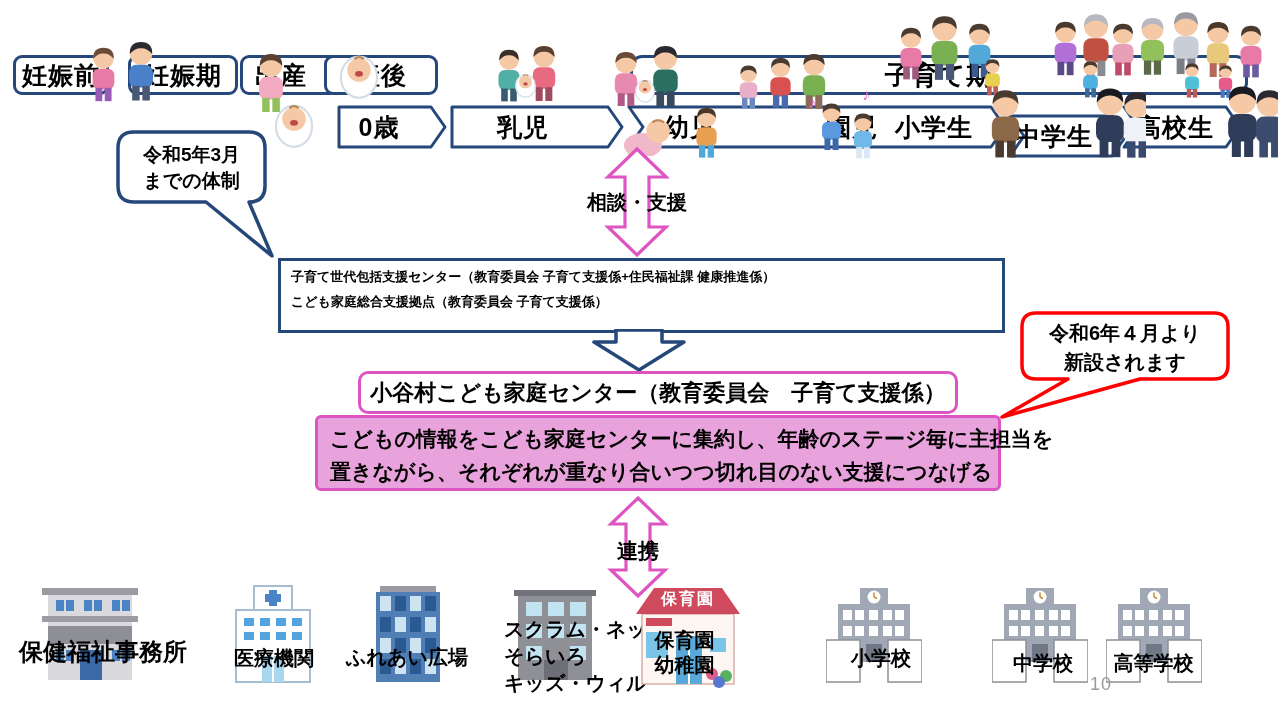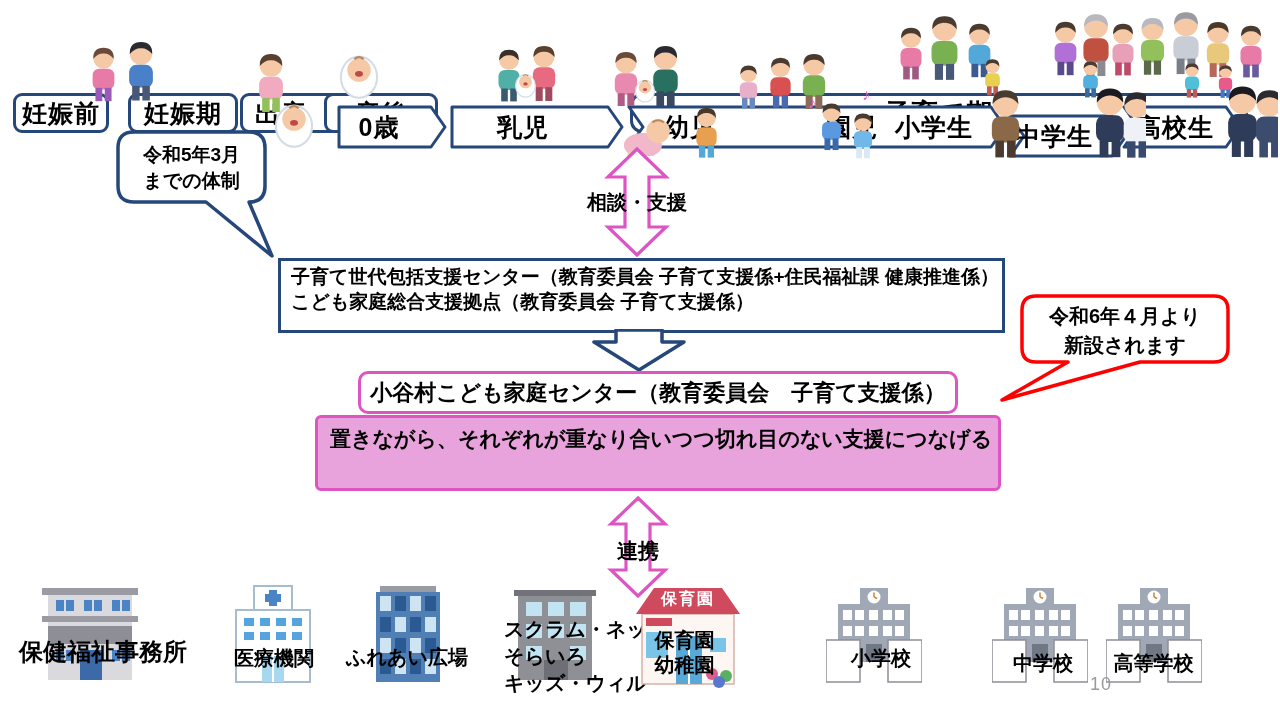--- a/index.html
+++ b/index.html
@@ -1,32 +1,32 @@
 <!DOCTYPE html>
 <html style="--navy: #25477A; --pink: #DC55C2; --pinkFill: #E9A3DC; --red: #FF0000;"><head>
 <meta charset="utf-8">
 <style>
   html,body{margin:0;padding:0;background:#fff;}
   .canvas{position:relative;width:1280px;height:720px;background:#fff;overflow:hidden;
           font-family:"Liberation Sans","DejaVu Sans",sans-serif;color:#000;}
   .abs{position:absolute;}
   .stage-box{border:3px solid var(--navy);border-radius:9px;background:#fff;
              display:flex;align-items:center;justify-content:center;
-             font-weight:bold;font-size:25px;letter-spacing:1px;box-sizing:border-box;margin-top:38px;}
+             font-weight:bold;font-size:25px;letter-spacing:1px;box-sizing:border-box;}
   .chev-label{position:absolute;top:50%;transform:translate(-50%,-50%);
               font-weight:bold;font-size:25px;letter-spacing:1px;white-space:nowrap;}
   .shape-navy{fill:#fff;stroke:var(--navy);stroke-width:3;stroke-linejoin:round;}
   .shape-navy-thick{fill:#fff;stroke:var(--navy);stroke-width:3.5;stroke-linejoin:round;}
   .shape-pink{fill:#fff;stroke:var(--pink);stroke-width:3.2;stroke-linejoin:miter;}
   .shape-red{fill:#fff;stroke:var(--red);stroke-width:3.5;stroke-linejoin:round;}
   .bubble-text{font-weight:bold;font-size:19px;line-height:26px;text-align:center;white-space:nowrap;}
   .bubble-text-red{font-weight:bold;font-size:20px;line-height:29px;text-align:center;white-space:nowrap;}
   .arrow-label{font-weight:bold;font-size:20px;text-align:center;white-space:nowrap;}
   .sys-box{border:3px solid var(--navy);background:#fff;box-sizing:border-box;padding:3px 10px;}
-  .sys-line{font-weight:bold;font-size:19px;line-height:25px;white-space:nowrap;}
+  .sys-line{font-weight:bold;font-size:13px;line-height:25px;white-space:nowrap;}
   .merge-label{font-weight:bold;font-size:21px;color:var(--red);text-align:center;line-height:22px;}
   .kodani-box{border:3.2px solid var(--pink);border-radius:10px;background:#fff;box-sizing:border-box;
               display:flex;align-items:center;justify-content:center;
               font-weight:bold;font-size:22px;white-space:nowrap;}
   .policy-box{background:var(--pinkFill);border:3px solid var(--pink);border-radius:6px;
               box-sizing:border-box;padding:4px 12px;}
   .policy-line{font-weight:bold;font-size:21px;line-height:33px;white-space:nowrap;}
   .org-label{font-weight:bold;font-size:20px;text-align:center;white-space:nowrap;}
   .org-label-lines{font-weight:bold;font-size:20px;line-height:27px;text-align:left;white-space:nowrap;}
   .page-num{font-size:18px;color:#9a9a9a;letter-spacing:1px;}
@@ -398,35 +398,36 @@
     <div class="sys-line">子育て世代包括支援センター（教育委員会 子育て支援係+住民福祉課 健康推進係）</div>
     <div class="sys-line">こども家庭総合支援拠点（教育委員会 子育て支援係）</div>
   </div>
 
   <div class="abs" style="left:592px;top:329px;width:94px;height:42px;">
     <svg width="94" height="42" viewBox="0 0 94 42">
       <path class="shape-navy-thick" d="M24,1 L70,1 L70,13 L92,13 L47,41 L2,13 L24,13 Z"></path>
     </svg>
   </div>
 
-  <div class="abs" style="left:996px;top:292px;width:238px;height:114px;text-decoration:underline;">
+  <div class="abs" style="left:996px;top:309px;width:238px;height:114px;text-decoration:underline;">
     <svg width="238" height="114" viewBox="0 0 238 114">
       <path class="shape-red" d="M40,4 L218,4 Q232,4 232,18 L232,56 Q232,70 218,70 L144,70 L6,108 L72,70 L40,70 Q26,70 26,56 L26,18 Q26,4 40,4 Z"></path>
     </svg>
     <div class="abs bubble-text-red" style="left:26px;top:10px;width:206px;">
       <div>令和6年４月より</div>
       <div>新設されます</div>
     </div>
   </div>
 
   <div class="abs kodani-box" style="left:358px;top:371px;width:600px;height:43px;">
     <span>小谷村こども家庭センター（教育委員会　子育て支援係）</span>
   </div>
 
   <div class="abs policy-box" style="left:315px;top:415px;width:686px;height:76px;">
+    <div class="policy-line">こどもの情報をこども家庭センターに集約し、年齢のステージ毎に主担当を</div>
     <div class="policy-line">置きながら、それぞれが重なり合いつつ切れ目のない支援につなげる</div>
   </div>
 
   <div class="abs" style="left:607px;top:496px;width:62px;height:102px;">
     <svg width="62" height="102" viewBox="0 0 62 102">
       <path class="shape-pink" d="M31,2 L58,28 L43,28 L43,74 L58,74 L31,100 L4,74 L19,74 L19,28 L4,28 Z"></path>
     </svg>
   </div>
   <div class="abs arrow-label" style="left:607px;top:537px;width:62px;font-size:21px;">連携</div>
 

